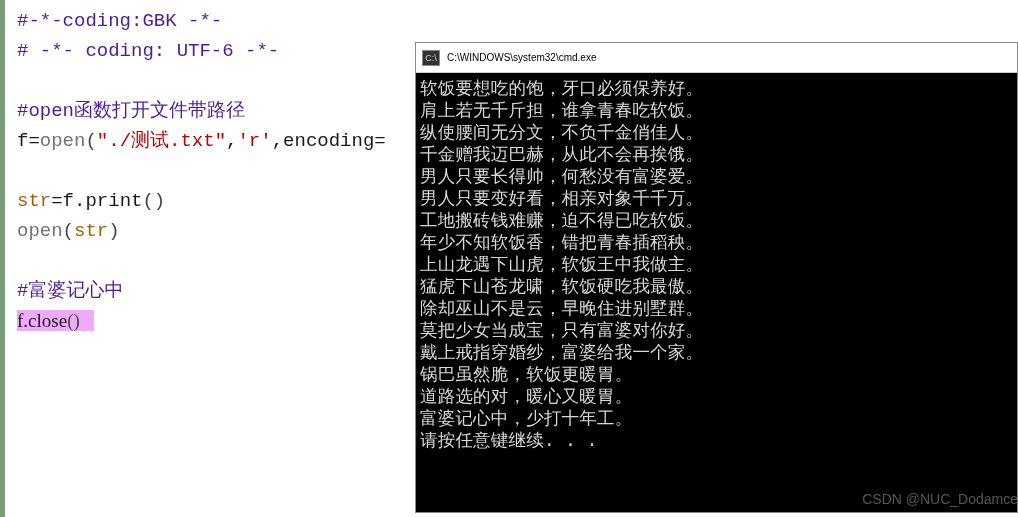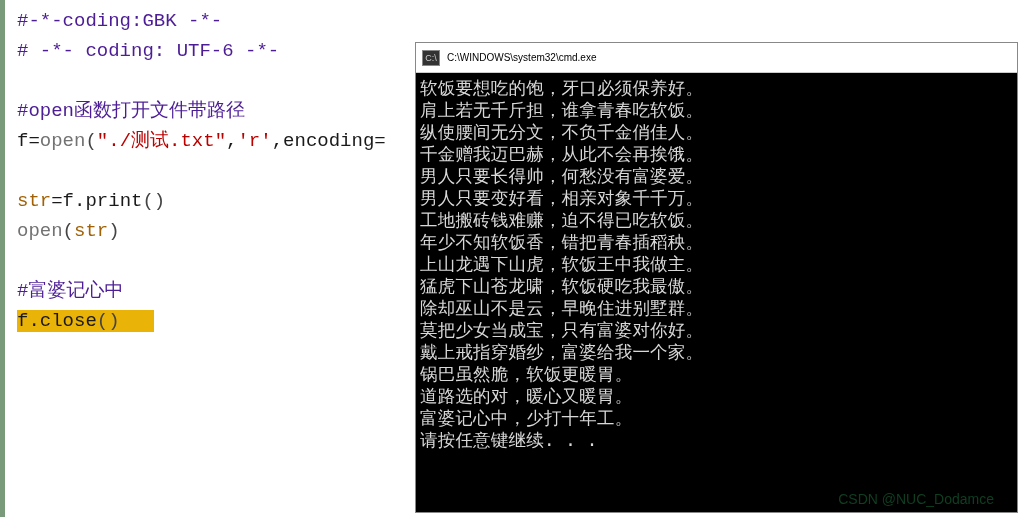--- a/index.html
+++ b/index.html
@@ -31,22 +31,23 @@
       white-space: pre;
       font-family: "Consolas", "Courier New", monospace;
     }
     .comment { color: #4c1d95; }
     .ident { color: #1a1a1a; }
     .builtin { color: #737373; }
     .string { color: #bb0000; }
     .paren { color: #444; }
     .var-str { color: #a16207; }
     .cursor-bg {
-      background: #eab308;
+      background: #f0abfc;
       display: inline;
+      font-family: Liberation Serif, serif;
     }
     
     .cmd-window {
       position: absolute;
       left: 415px;
       top: 42px;
       width: 603px;
       height: 471px;
       background: #000000;
       border: 1px solid #888;
@@ -86,23 +87,23 @@
       font-family: "NSimSun", "SimSun", "Consolas", monospace;
       font-size: 17.5px;
       line-height: 22px;
       white-space: pre;
       overflow: hidden;
       letter-spacing: 0.2px;
       border-radius: 23px;
     }
     .watermark {
       position: absolute;
-      right: 24px;
+      right: 0;
       bottom: 10px;
-      color: #14532d;
+      color: #737373;
       font-family: "Segoe UI", sans-serif;
       font-size: 14px;
       opacity: 0.75;
       z-index: 10;
     }
   </style>
 </head>
 <body>
 
 <div class="editor">

